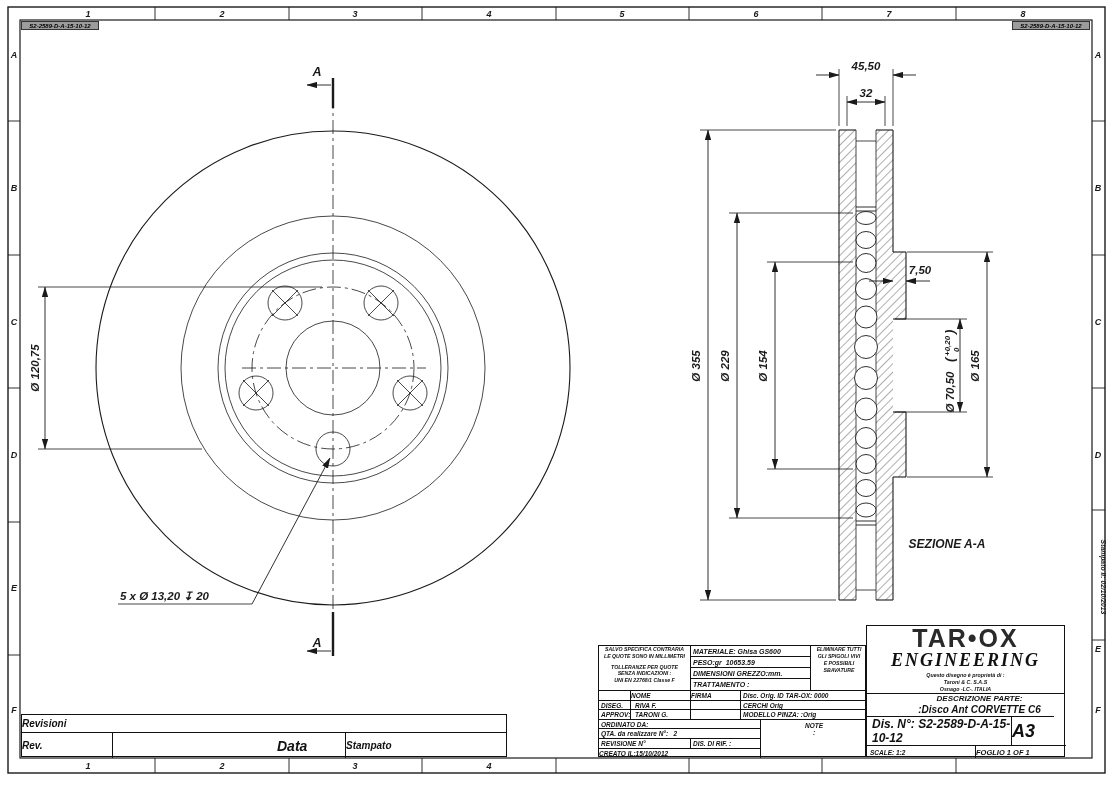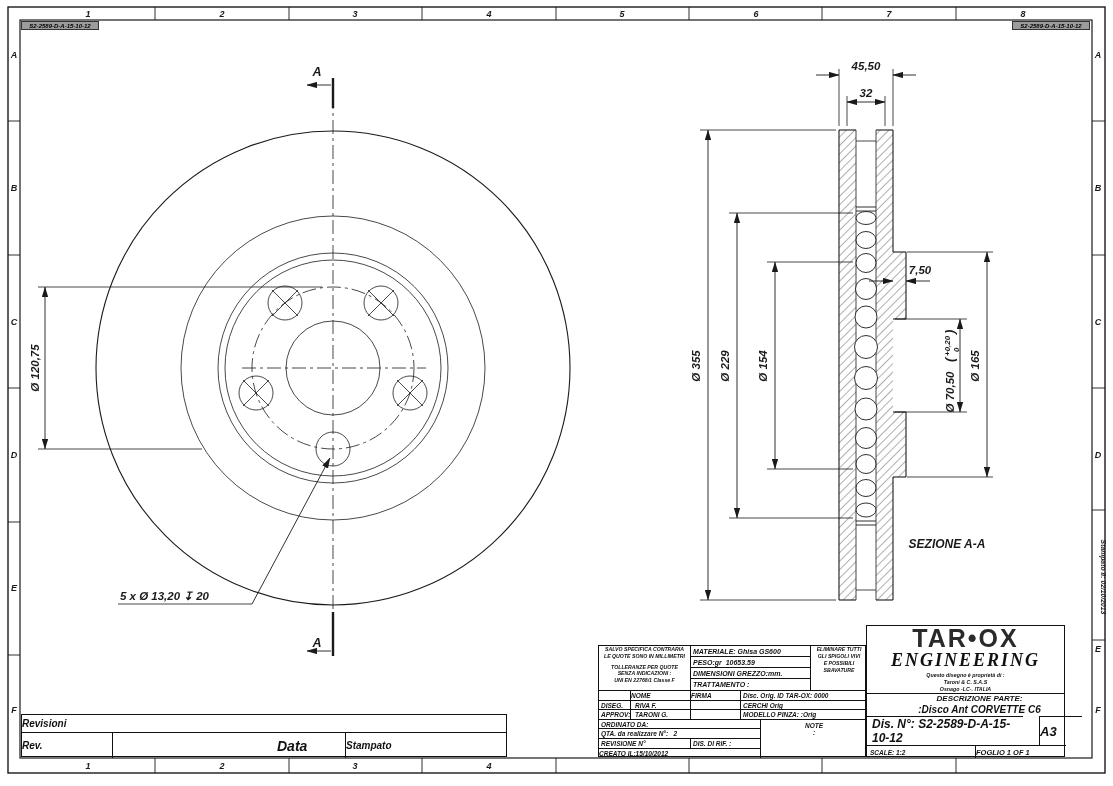--- a/index.html
+++ b/index.html
@@ -357,21 +357,21 @@
       <span class="own">Osnago -LC-. ITALIA</span>
       <span class="own own4">Ne è vietato l' uso o la riproduzione senza autorizzazione scritta.</span>
     </div>
     <div class="c ctr bt" style="left:0; top:67px; width:100%; height:23px; flex-direction:column; line-height:1.25;padding-left:28px;">
       <span style="font-size:8px">DESCRIZIONE PARTE:</span>
       <span style="font-size:10px">:Disco Ant CORVETTE C6</span>
     </div>
     <div class="c bt" style="left:0; top:90px; width:156px; height:29px; font-size:12px; padding-left:5px;">
       <span>Dis. N°: S2-2589-D-A-15-10-12</span>
     </div>
-    <div class="c ctr bt bl" style="left:172px; top:90px; width:43px; height:29px; font-size:13px;">
+    <div class="c ctr bt bl" style="left:144px; top:90px; width:43px; height:29px; font-size:18px;">
       <span>A3</span>
     </div>
     <div class="c bt" style="left:0; top:119px; width:108px; height:13px; font-size:6.5px; padding-left:3px;">
       <span>SCALE: 1:2</span>
     </div>
     <div class="c ctr bt bl" style="left:108px; top:119px; width:91px; height:13px; font-size:7.5px;">
       <span>FOGLIO 1 OF 1</span>
     </div>
   </div>
 

